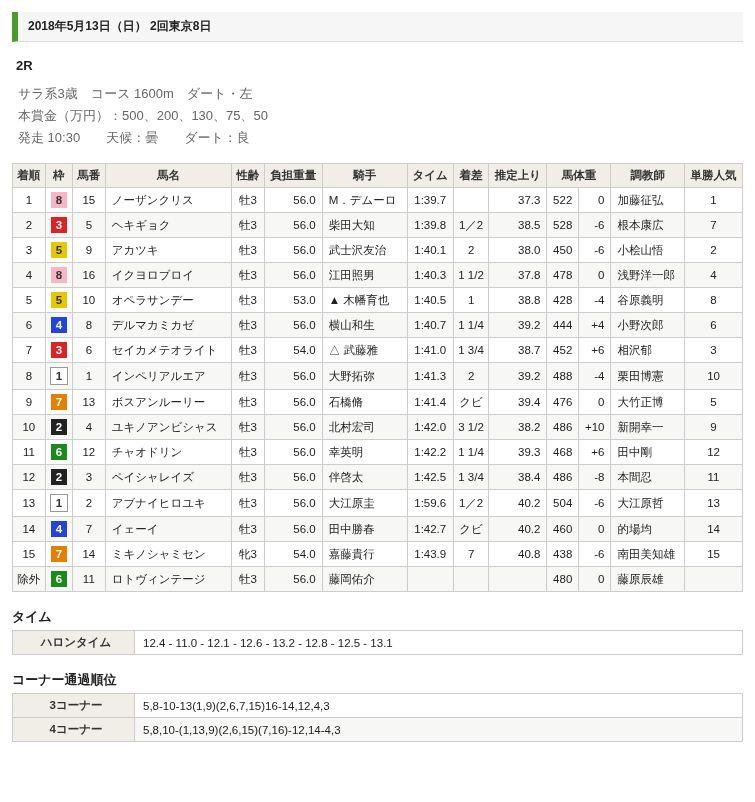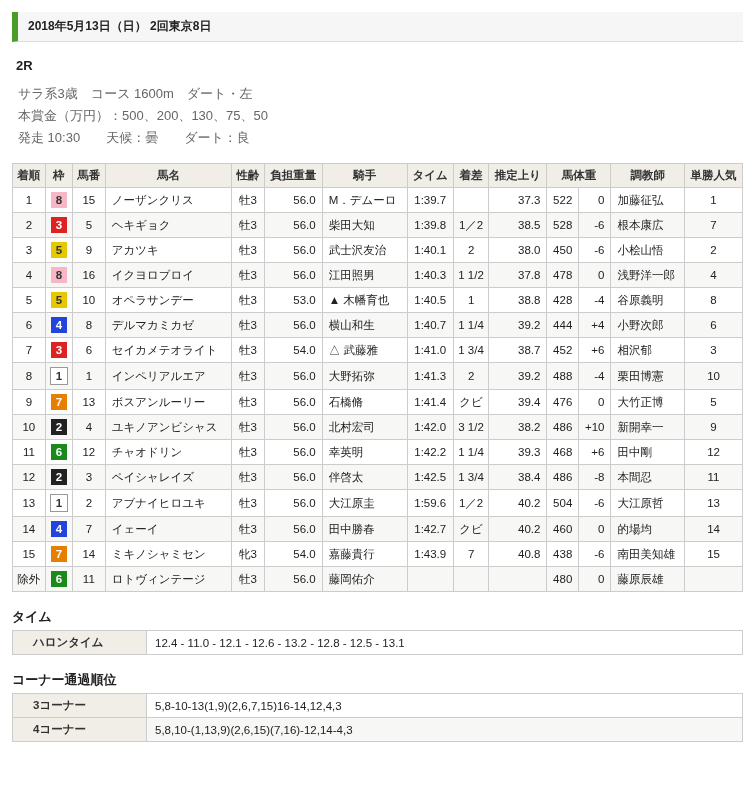--- a/index.html
+++ b/index.html
@@ -10,21 +10,21 @@
   th,td{border:1px solid #ccc;padding:4px 3px;text-align:center}
   th{background:#f1eee7;font-weight:bold;color:#333}
   tbody tr:nth-child(even){background:#f7f7f5}
   td.left{text-align:left;padding-left:6px}
   td.num{text-align:right;padding-right:6px}
   .waku{color:#fff;font-weight:bold;display:inline-block;width:16px;height:16px;line-height:16px;text-align:center}
   .w1{background:#fff;color:#333;border:1px solid #999}
   .w2{background:#222}.w3{background:#d22}.w4{background:#24d}.w5{background:#e6c800;color:#333}
   .w6{background:#1a8a1a}.w7{background:#e67e00}.w8{background:#f6b6c6;color:#333}
   h3.section{font-size:13px;font-weight:bold;margin:16px 0 4px 0}
-  .kv-table th{width:110px;text-align:left;padding-left:20px}
+  .kv-table th{width:110px;text-align:center;padding-left:8px}
   .kv-table td{text-align:left;padding-left:8px}
 </style>
 </head>
 <body>
 
 <div class="title-bar">2018年5月13日（日） 2回東京8日</div>
 
 <div class="race-no">2R</div>
 <div class="race-info">
   <div>サラ系3歳　コース 1600m　ダート・左</div>

